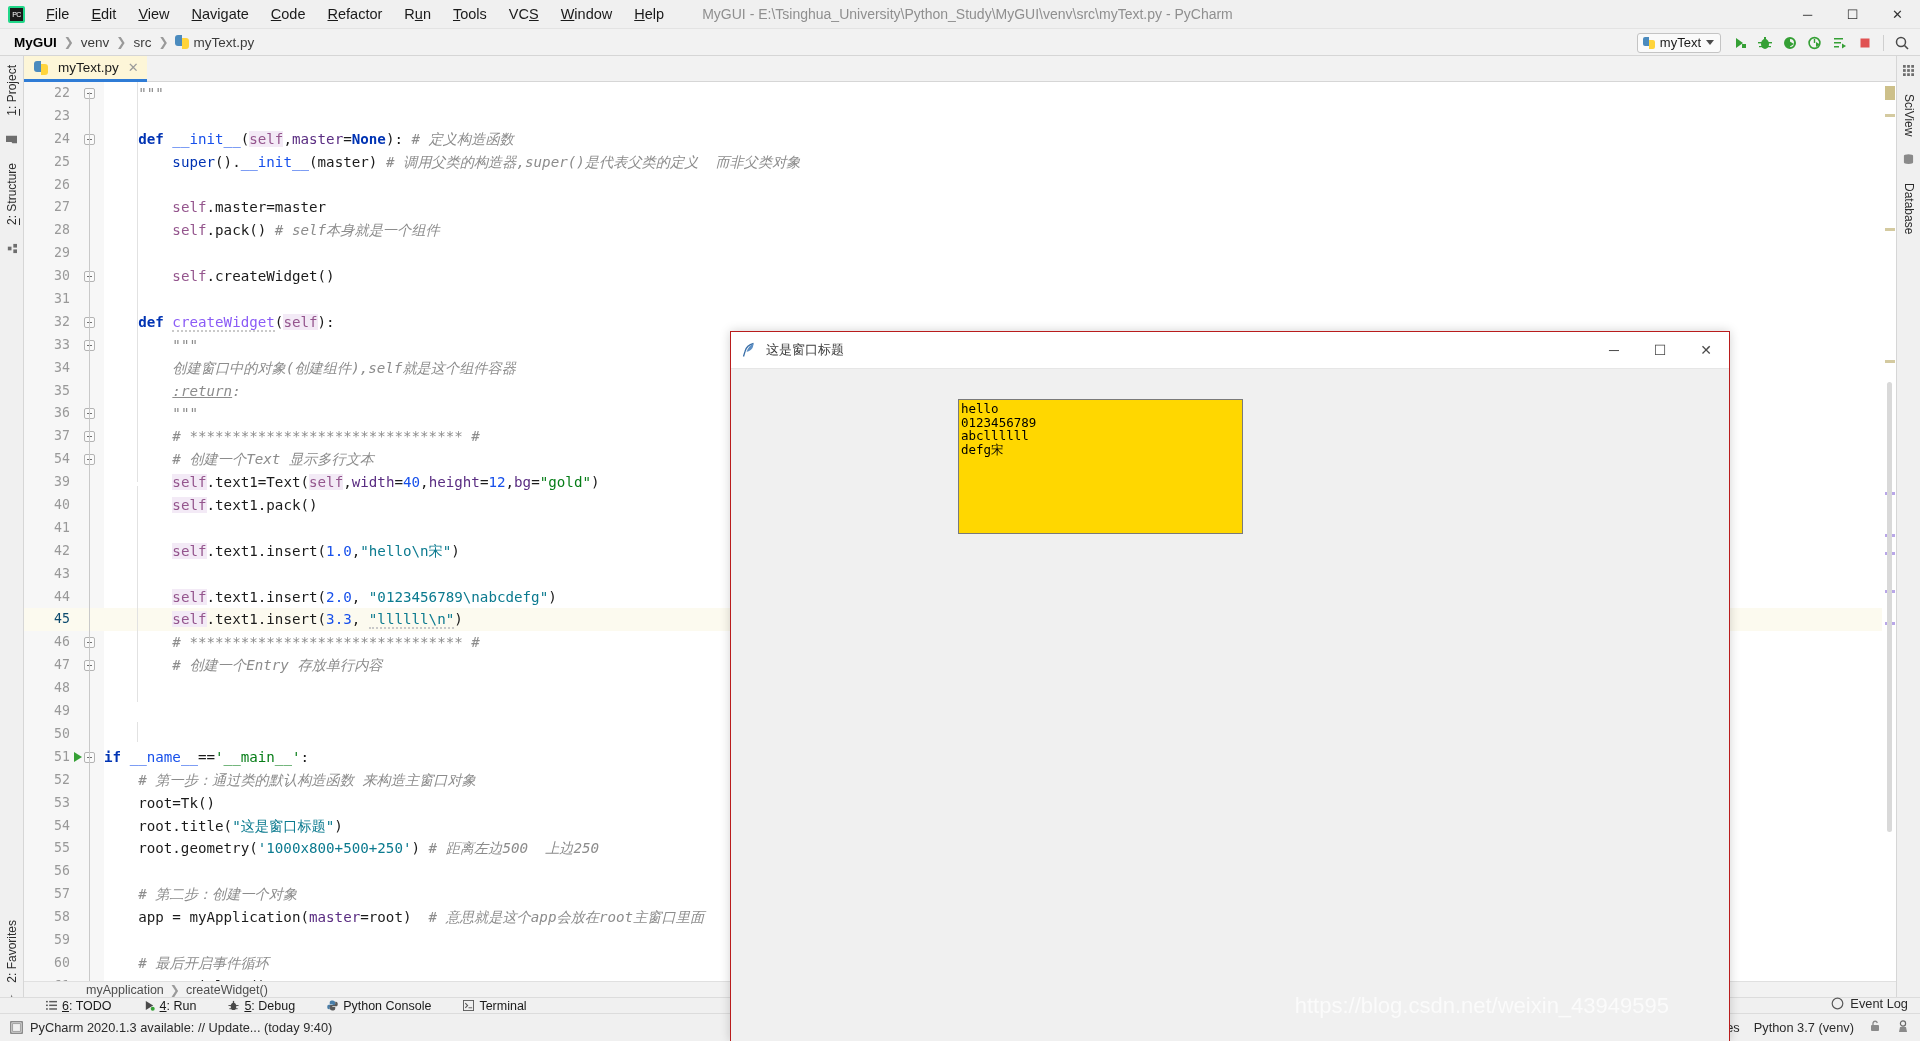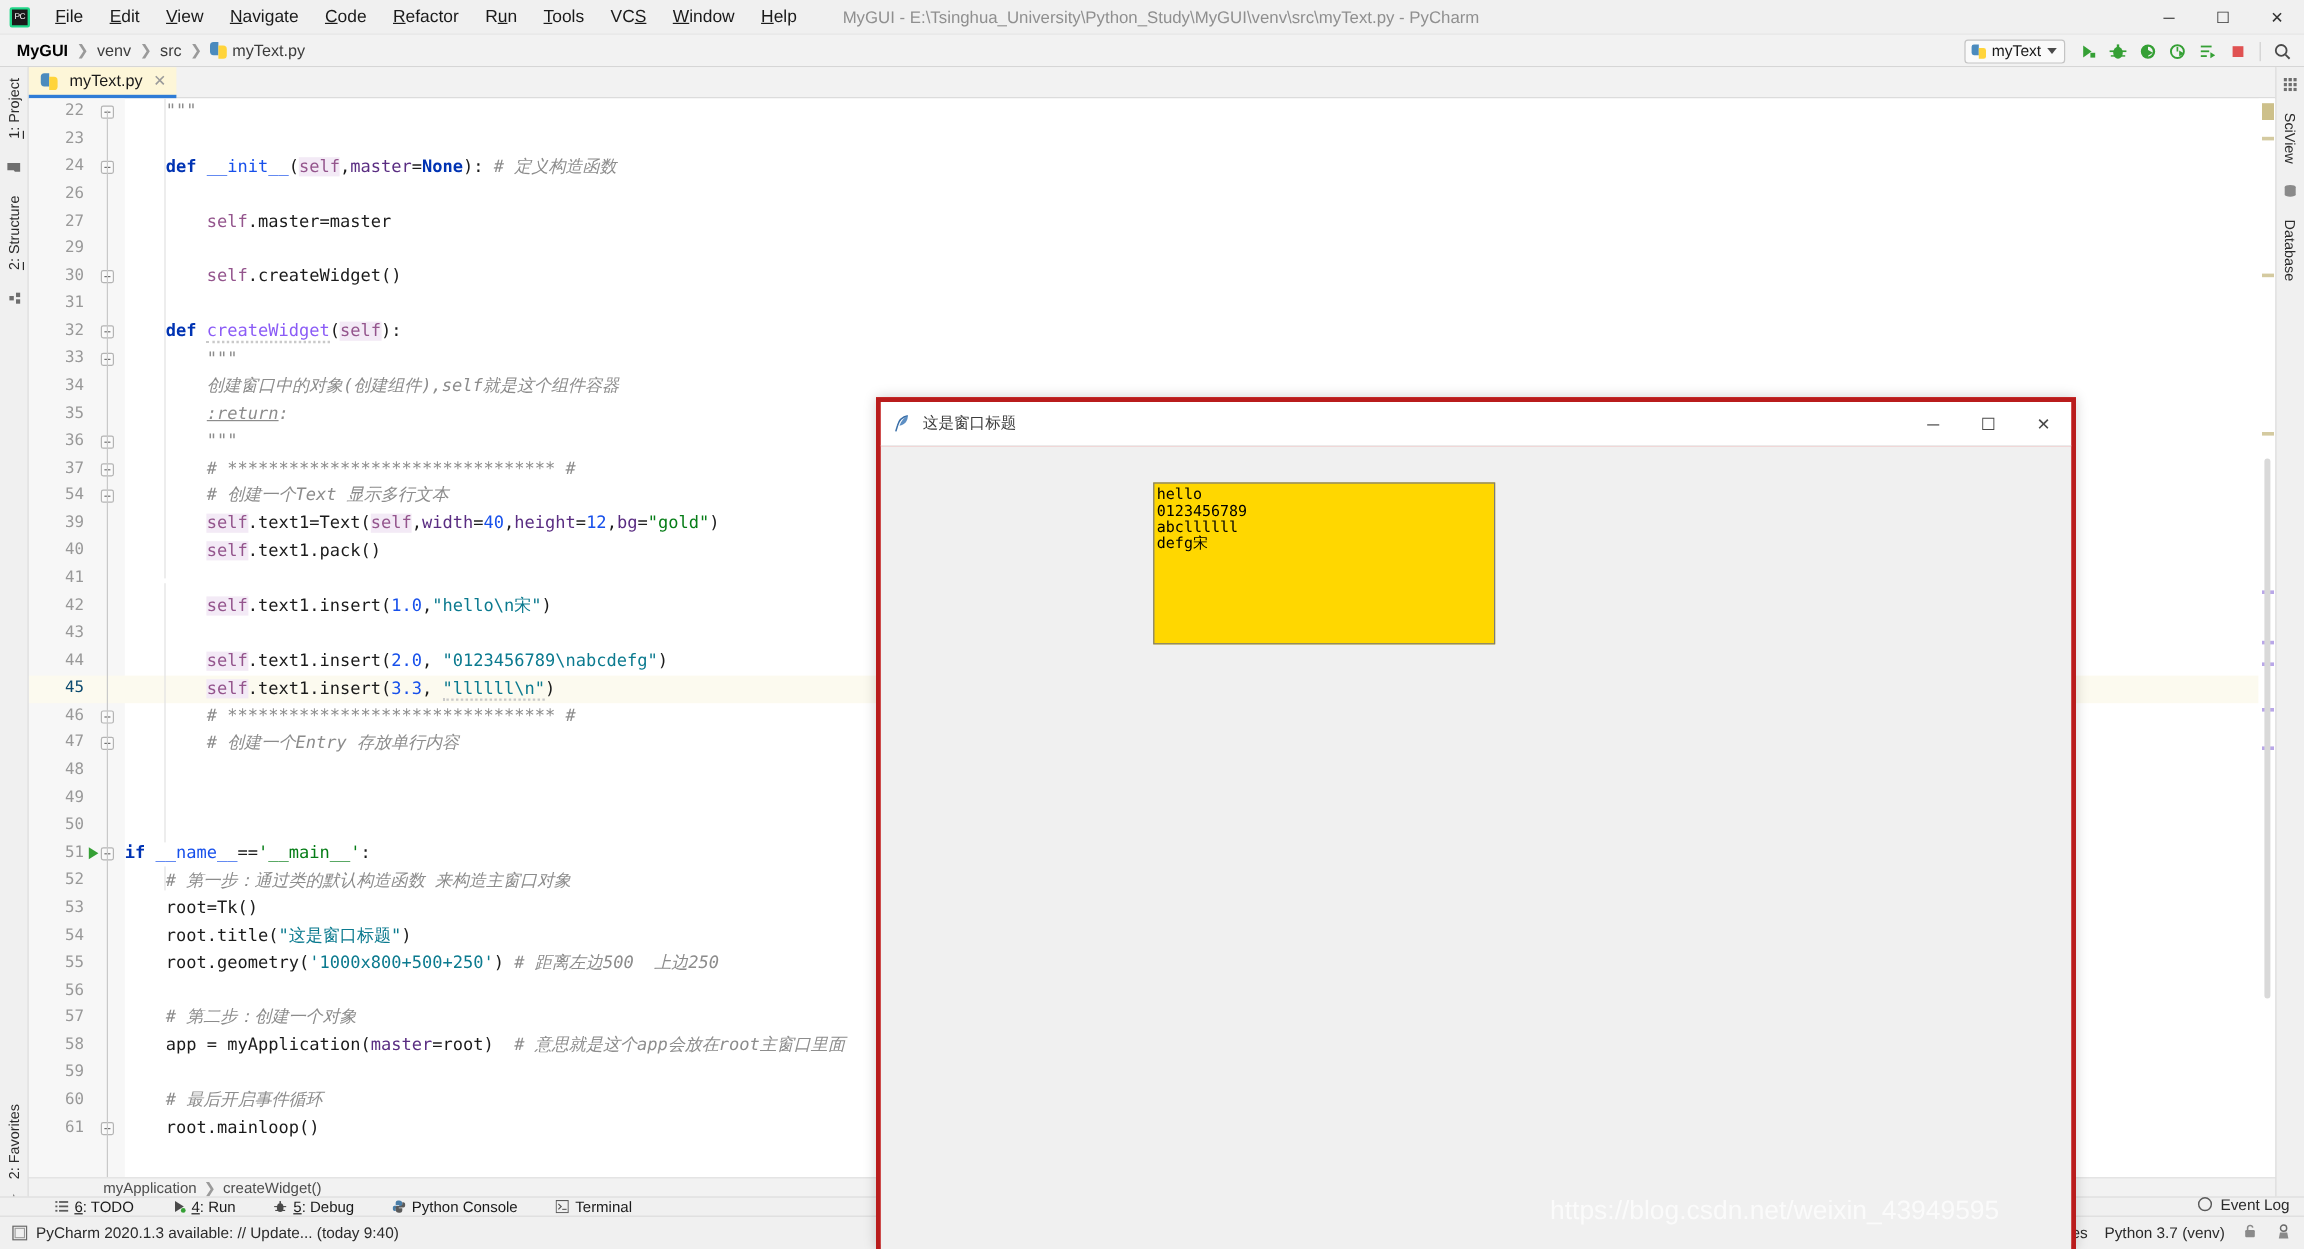--- a/index.html
+++ b/index.html
@@ -201,21 +201,21 @@
     margin-left: auto; display: flex; align-items: center; gap: 14px; padding-right: 10px;
   }
   .evlog {
     position: absolute; right: 12px; bottom: 30px; display: flex; align-items: center;
     gap: 6px; font-size: 12.8px; color: #2b2b2b;
   }
 
   
   .tkwin {
     position: absolute; left: 730px; top: 331px; width: 1000px; height: 710px;
-    background: #ef4444; border: 4px solid #b91c1c;
+    background: #0369a1; border: 1px solid #b91c1c;
     box-shadow: 0 0 10px rgba(0,0,0,0.18);
   }
   .tk-title {
     height: 37px; background: #ffffff; display: flex; align-items: center;
     border-bottom: 1px solid #e6e6e6;
   }
   .tk-feather { width: 16px; height: 16px; margin-left: 10px; margin-right: 9px; flex: none; }
   .tk-title-text { font-size: 13px; color: #3c3c3c; }
   .tk-ctrls { margin-left: auto; display: flex; height: 37px; }
   .tk-btn {
@@ -407,26 +407,34 @@
         <div class="rowwrap">
           <div class="ln">23</div>
           <div class="code"></div>
         </div>
         <div class="rowwrap">
           <div class="ln">24</div>
           <div class="fold"></div>
           <div class="code">    <span class="kw">def</span> <span class="dunder">__init__</span>(<span class="sf">self</span>,<span class="kwarg">master</span>=<span class="kw">None</span>): <span class="cm"># 定义构造函数</span></div>
         </div>
         <div class="rowwrap">
+          <div class="ln">25</div>
+          <div class="code">        <span class="builtin">super</span>().<span class="dunder">__init__</span>(master) <span class="cm"># 调用父类的构造器,super()是代表父类的定义  而非父类对象</span></div>
+        </div>
+        <div class="rowwrap">
           <div class="ln">26</div>
           <div class="code"></div>
         </div>
         <div class="rowwrap">
           <div class="ln">27</div>
           <div class="code">        <span class="sf2">self</span>.master=master</div>
+        </div>
+        <div class="rowwrap">
+          <div class="ln">28</div>
+          <div class="code">        <span class="sf2">self</span>.pack() <span class="cm"># self本身就是一个组件</span></div>
         </div>
         <div class="rowwrap">
           <div class="ln">29</div>
           <div class="code"></div>
         </div>
         <div class="rowwrap">
           <div class="ln">30</div>
           <div class="fold"></div>
           <div class="code">        <span class="sf2">self</span>.createWidget()</div>
         </div>

